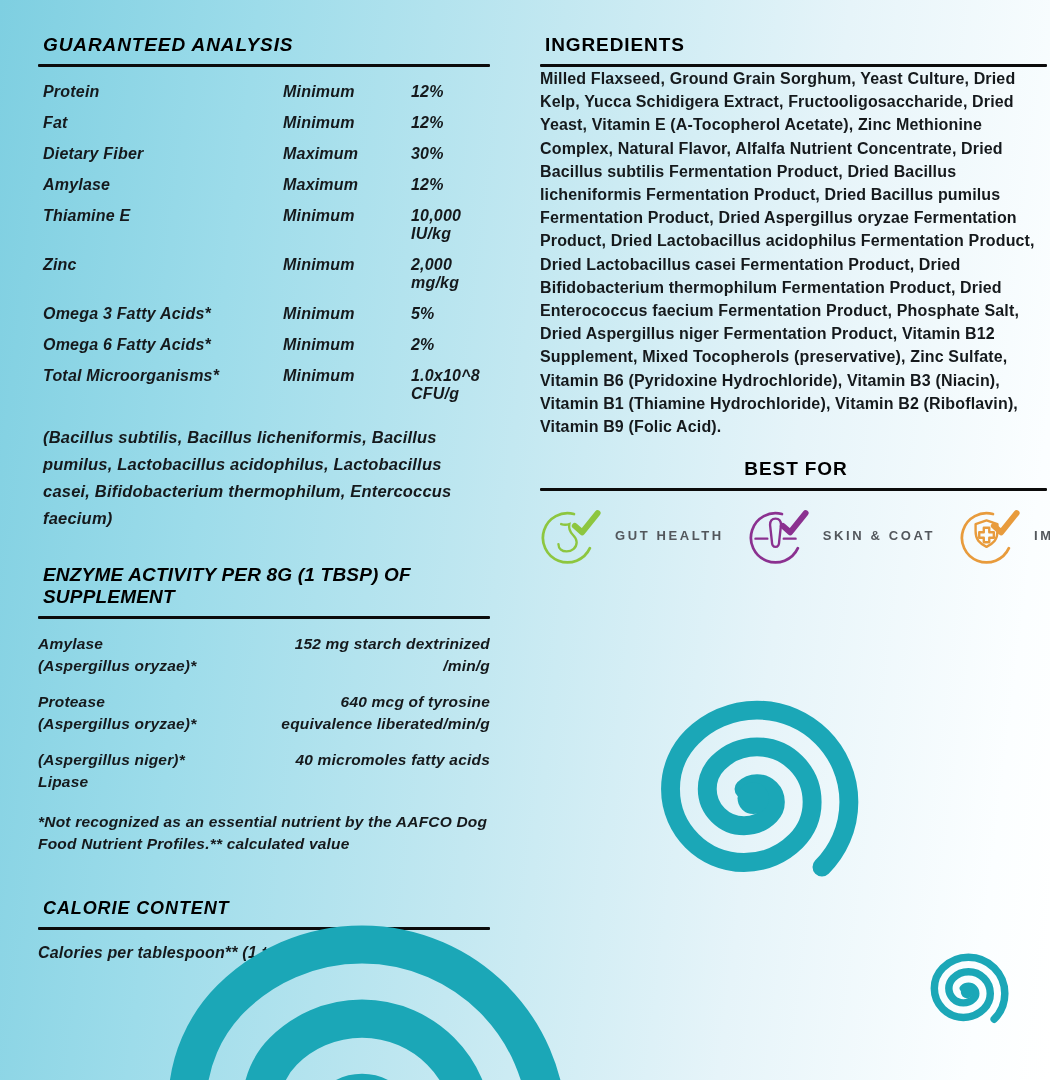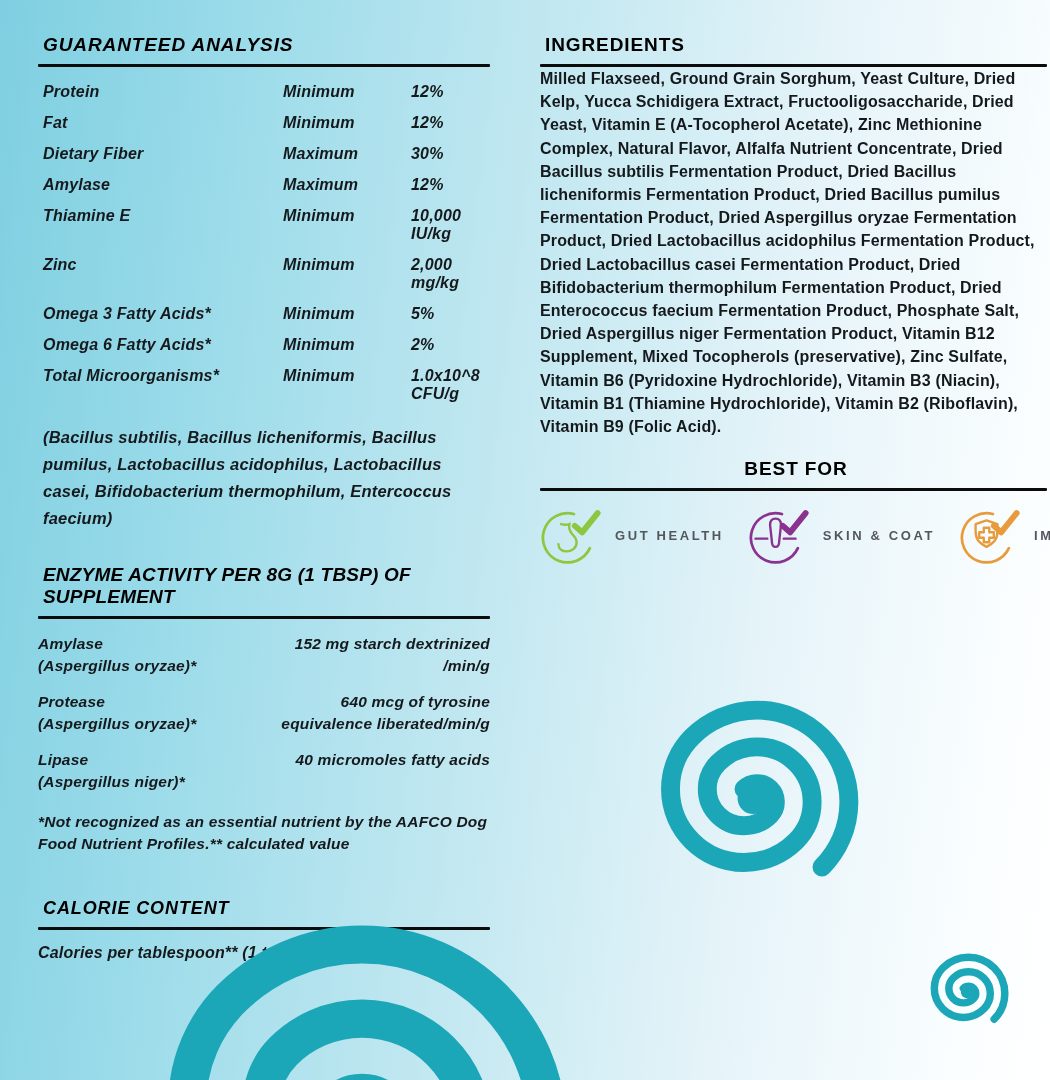--- a/index.html
+++ b/index.html
@@ -128,22 +128,22 @@
         <div>Protease</div>
         <div>(Aspergillus oryzae)*</div>
       </div>
       <div class="right">
         <div>640 mcg of tyrosine</div>
         <div>equivalence liberated/min/g</div>
       </div>
     </div>
     <div class="enz-row">
       <div class="left">
+        <div>(Aspergillus niger)*</div>
         <div>Lipase</div>
-        <div>(Aspergillus niger)*</div>
       </div>
       <div class="right">
         <div>40 micromoles fatty acids</div>
       </div>
     </div>
 
     <div class="footnote">*Not recognized as an essential nutrient by the AAFCO Dog Food Nutrient Profiles.** calculated value</div>
   </div>
 
   <div class="calorie">

